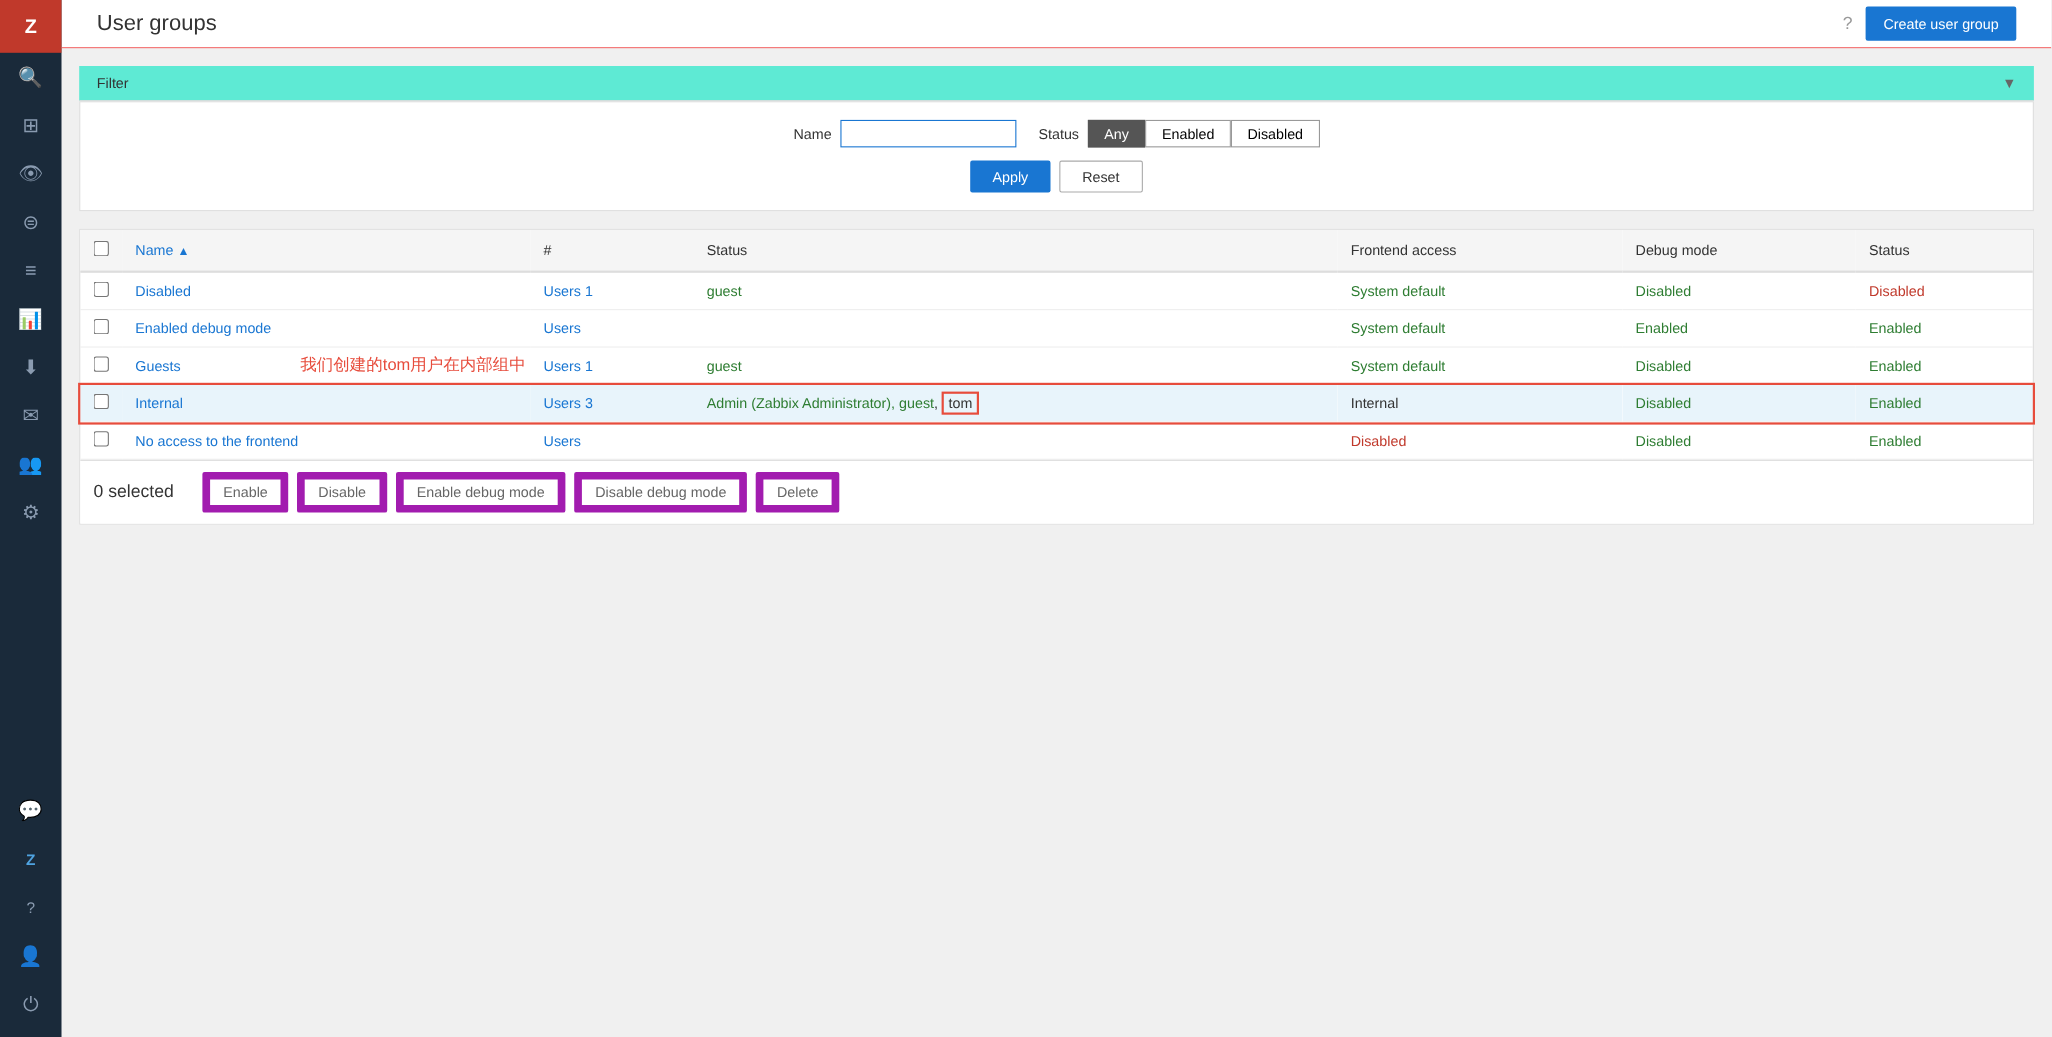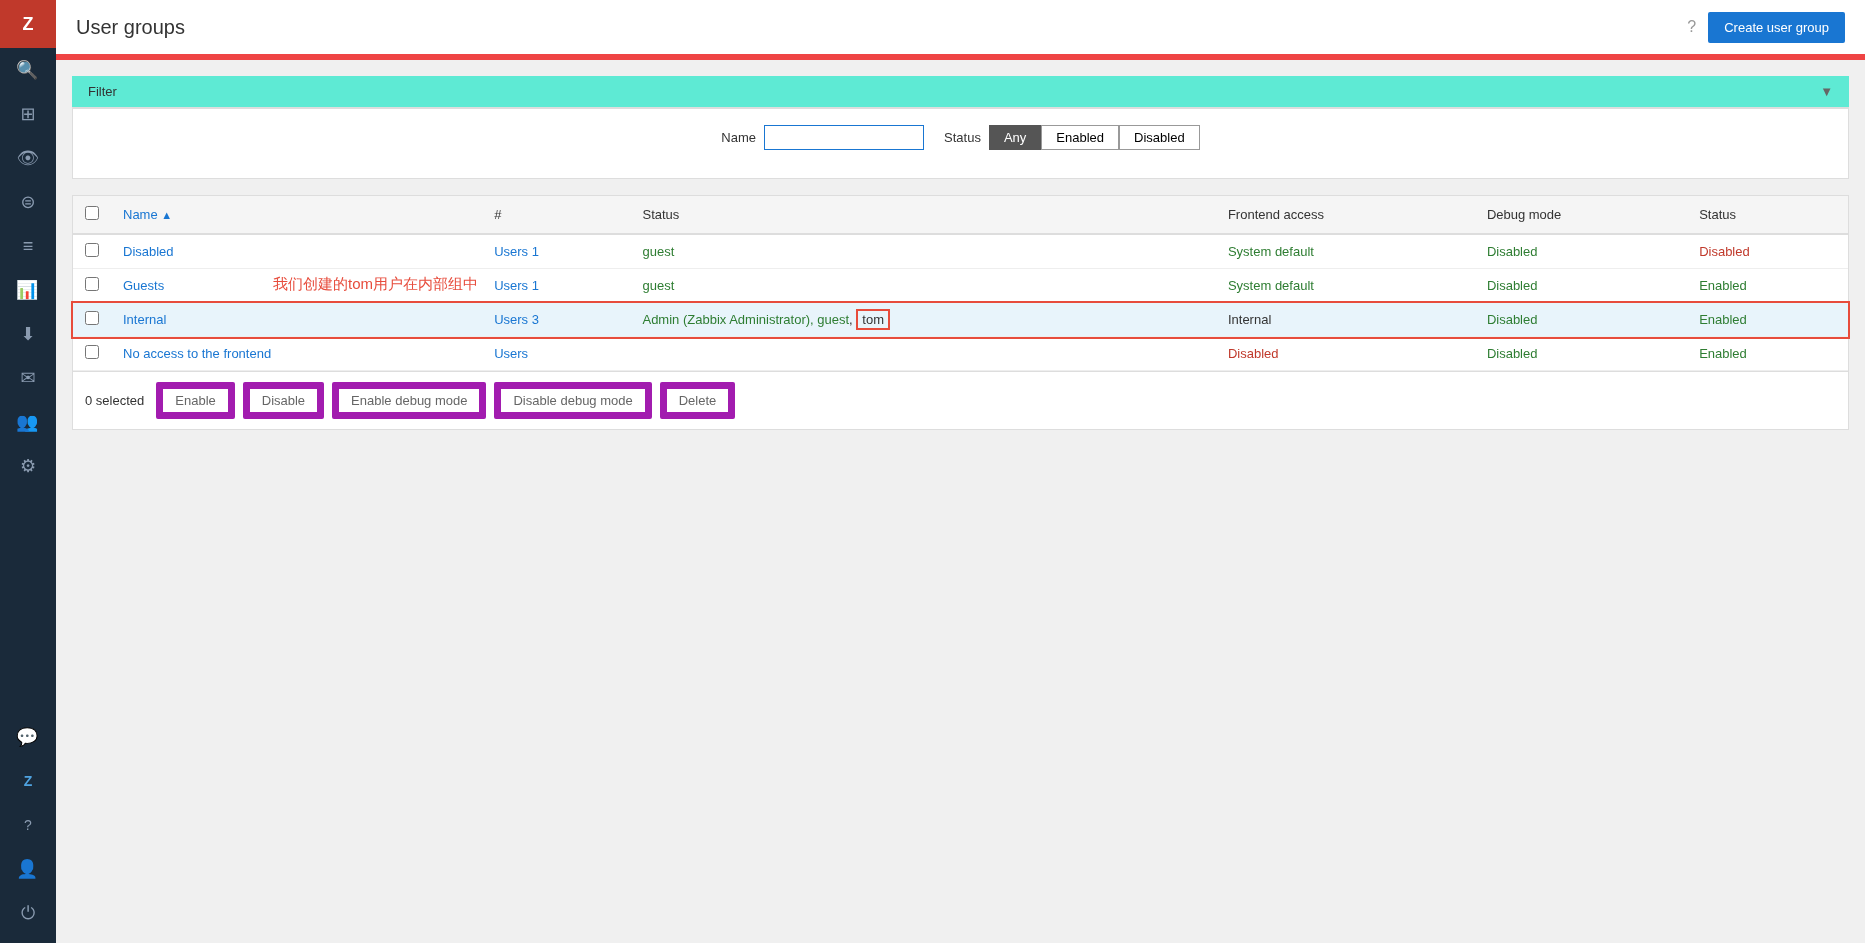--- a/index.html
+++ b/index.html
@@ -45,26 +45,26 @@
     .main {
       flex: 1;
       display: flex;
       flex-direction: column;
       overflow: hidden;
     }
 
     
     .header {
       background: white;
-      padding: 0 20px;
-      height: 60px;
+      padding: 0 32px;
+      height: 44px;
       display: flex;
       align-items: center;
       justify-content: space-between;
-      border-bottom: 6px solid #ef4444;
+      border-bottom: 1px solid #ef4444;
       flex-shrink: 0;
     }
     .header-title {
       font-size: 20px;
       font-weight: normal;
       color: #333;
     }
     .header-right {
       display: flex;
       align-items: center;
@@ -229,22 +229,22 @@
     .table-footer {
       padding: 10px 12px;
       background: white;
       border-top: 1px solid #ddd;
       display: flex;
       align-items: center;
       gap: 8px;
     }
     .selected-count {
       color: #333;
-      font-size: 13px;
-      margin-right: 4px;
+      font-size: 16px;
+      margin-right: 18px;
     }
     .btn-action {
       padding: 4px 12px;
       font-size: 13px;
       border: 7px solid #a21caf;
       background: white;
       color: #666;
       cursor: pointer;
       border-radius: 2px;
     }
@@ -334,20 +334,24 @@
         </div>
         <div class="status-group">
           <label>Status</label>
           <div class="btn-group">
             <button class="btn-status active">Any</button>
             <button class="btn-status">Enabled</button>
             <button class="btn-status">Disabled</button>
           </div>
         </div>
       </div>
+      <div class="filter-actions">
+        <button class="btn-apply">Apply</button>
+        <button class="btn-reset">Reset</button>
+      </div>
     </div>
 
     <div class="table-container">
       <table>
         <thead>
           <tr>
             <th style="width:36px;"><input type="checkbox" class="chk" style=""></th>
             <th class="sortable">
               <span>Name</span>
               <span class="sort-arrow"> ▲</span>
@@ -364,20 +368,29 @@
           <tr>
             <td><input type="checkbox" class="chk" style=""></td>
             <td><a class="link-blue">Disabled</a></td>
             <td><a class="link-blue">Users 1</a></td>
             <td><a class="link-green">guest</a></td>
             <td><a class="link-green">System default</a></td>
             <td><a class="link-green">Disabled</a></td>
             <td class="text-red">Disabled</td>
           </tr>
 
+          <tr>
+            <td><input type="checkbox" class="chk" style=""></td>
+            <td><a class="link-blue">Enabled debug mode</a></td>
+            <td><a class="link-blue">Users</a></td>
+            <td></td>
+            <td><a class="link-green">System default</a></td>
+            <td><a class="link-green">Enabled</a></td>
+            <td class="text-green">Enabled</td>
+          </tr>
 
           <tr>
             <td><input type="checkbox" class="chk" style=""></td>
             <td><a class="link-blue">Guests</a></td>
             <td><a class="link-blue">Users 1</a></td>
             <td><a class="link-green">guest</a></td>
             <td><a class="link-green">System default</a></td>
             <td><a class="link-green">Disabled</a></td>
             <td class="text-green">Enabled</td>
           </tr>

